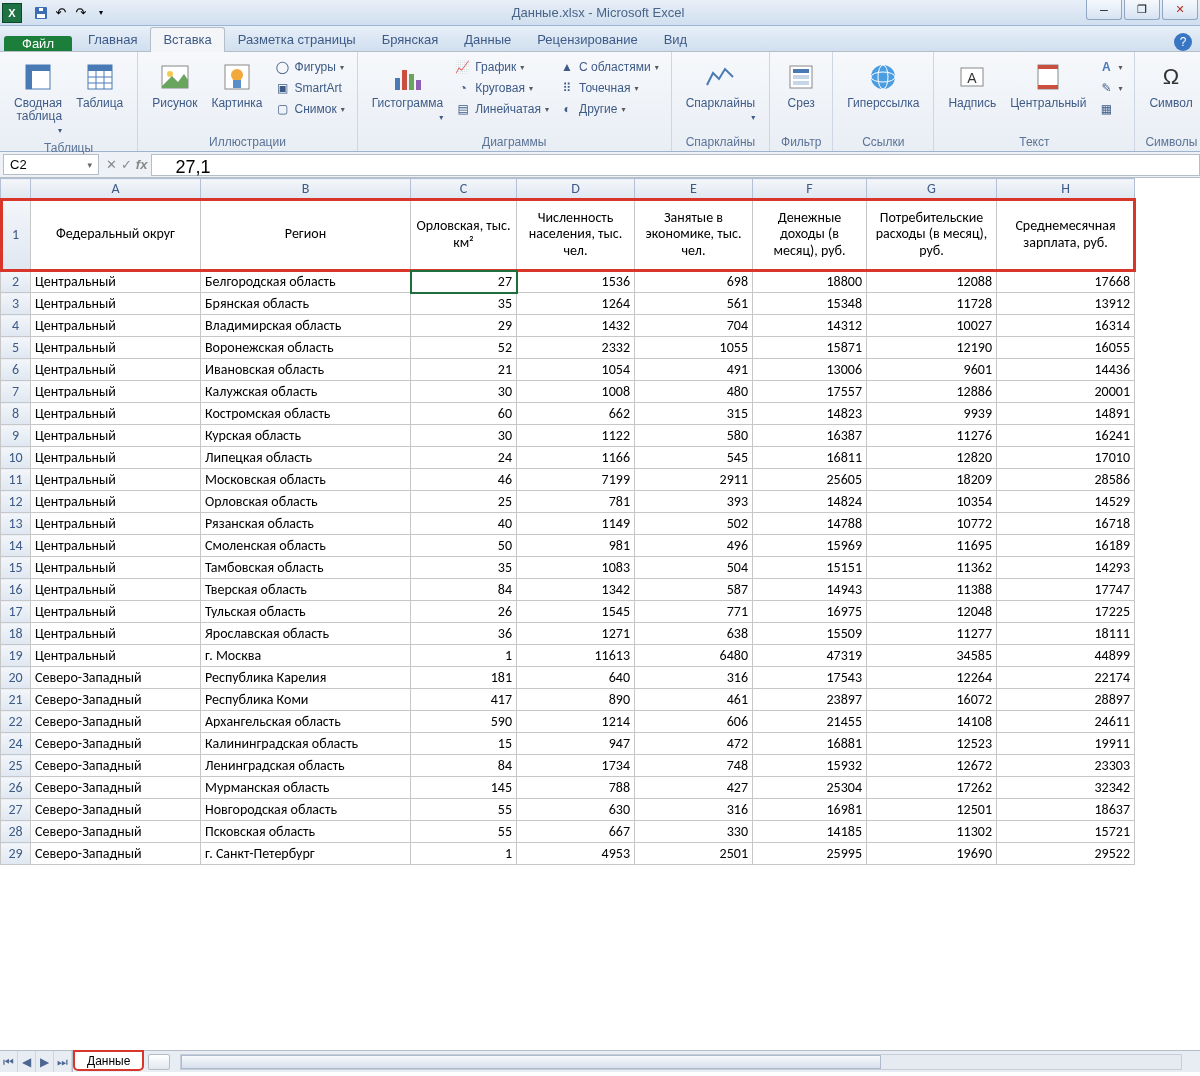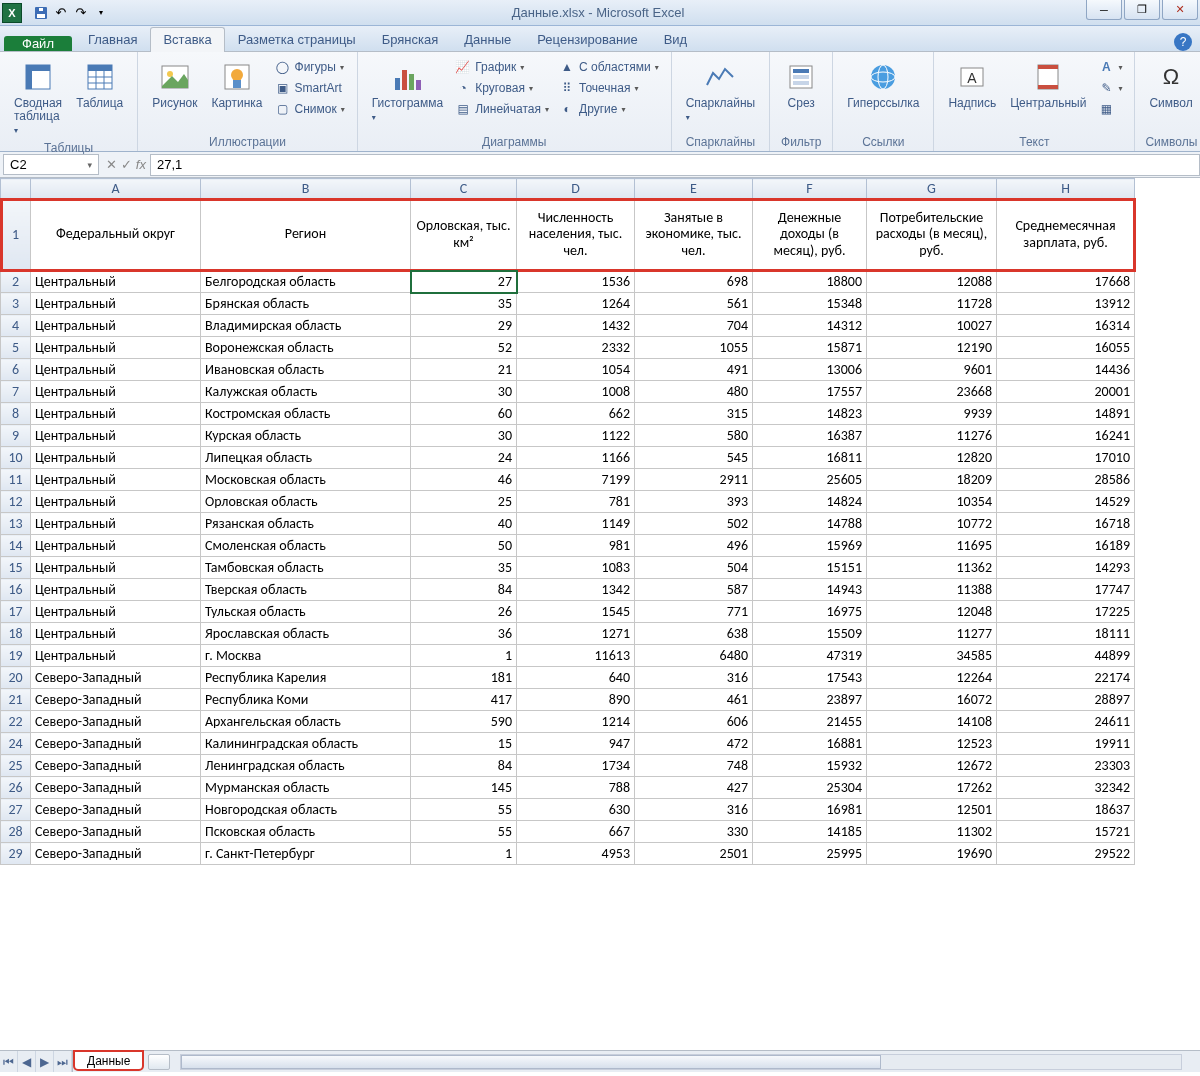--- a/index.html
+++ b/index.html
@@ -21,35 +21,35 @@
 .rtab.active{ background:#f3f5f8; border-color:#b5bdc7; color:#3e5b87; position:relative; }
 .rtab.active::after{content:"";position:absolute;left:0;right:0;bottom:-1px;height:1px;background:#f3f5f8;}
 .help-icon{ margin-left:auto; margin-right:8px; width:18px;height:18px; border-radius:50%; background:#3876c4; color:#fff; font-size:12px; display:flex;align-items:center;justify-content:center;}
 
 
 .ribbon{ height:100px; background:linear-gradient(#f6f8fb,#e9eef5); border-bottom:1px solid #9fb3cc; display:flex;}
 .rgroup{ border-right:1px solid #cdd6e2; padding:2px 10px 0; display:flex; flex-direction:column;}
 .rgroup-body{ flex:1; display:flex; align-items:flex-start; gap:6px; padding-top:4px;}
 .rgroup-label{ text-align:center; color:#5b7396; font-size:12px; padding:2px 0;}
 .big-btn{ display:flex; flex-direction:column; align-items:center; gap:3px; padding:2px 4px; cursor:pointer; border-radius:3px;}
-.big-btn .label{ font-size:12px; color:#3e5b87; text-align:left; line-height:1.1;}
+.big-btn .label{ font-size:12px; color:#3e5b87; text-align:right; line-height:1.1;}
 .mini-btn{ display:flex; align-items:center; gap:4px; font-size:12px; color:#3e5b87; padding:1px 2px; cursor:pointer; border-radius:2px; white-space:nowrap;}
 .mini-btn .dd{ font-size:8px; color:#5a5a5a;}
 .col-stack{ display:flex; flex-direction:column; gap:3px;}
 .icon-box{ width:34px; height:34px; display:flex; align-items:center; justify-content:center;}
 .small-icon{ width:16px;height:16px; display:flex;align-items:center;justify-content:center;}
 
 
 .fbar-row{ display:flex; height:26px; border-bottom:1px solid #b5bdc7; align-items:center; background:#eef2f7;}
 .namebox{ width:96px; background:#fff; border:1px solid #b5bdc7; margin:0 3px; padding:2px 6px; font-size:13px; display:flex; align-items:center;}
 .namebox .dd{ margin-left:auto; font-size:9px; color:#666;}
 .fx-icons{ display:flex; align-items:center; gap:4px; padding:0 4px;}
 .fx-icons span{ color:#888;}
-.fx{ font-style:italic; color:#555;}
-.formula-input{ flex:1; background:#fff; border:1px solid #b5bdc7; height:22px; padding:2px 6px; font-size:13px;}
+.fx{ font-style:italic; color:#555;font-weight:bold;}
+.formula-input{ flex:1; background:#fff; border:1px solid #b5bdc7; height:22px; padding:2px 23px; font-size:18px;}
 
 
 .sheet-area{ position:relative; height:calc(1076px - 26px - 26px - 100px - 26px - 22px - 4px); overflow:hidden;}
 .grid{ border-collapse:collapse; table-layout:fixed; }
 .grid td, .grid th{ border:1px solid #c7c7c7; font-size:14px; font-family:"Calibri","Segoe UI",sans-serif;}
 .col-header th{ background:linear-gradient(#f3f6fa,#dfe7f1); height:20px; text-align:center; color:#3e5b87; font-weight:normal; border-color:#b3c0d3;}
 .row-header{ background:linear-gradient(#f3f6fa,#dfe7f1); text-align:center; color:#3e5b87; width:30px; border-color:#b3c0d3;}
 .corner{ background:linear-gradient(#f3f6fa,#dfe7f1); width:30px; border-color:#b3c0d3;}
 .hdr-cell{ text-align:center; vertical-align:middle; height:72px; padding:2px 4px; line-height:1.15;}
 .hdr-row-highlight{ outline:3px solid #d9362b; outline-offset:-2px;}
@@ -432,21 +432,21 @@
           <td class="data-cell tR">14436</td>
         </tr>
         <tr>
           <td class="row-header">7</td>
           <td class="data-cell tL">Центральный</td>
           <td class="data-cell tL">Калужская область</td>
           <td class="data-cell tR">30</td>
           <td class="data-cell tR">1008</td>
           <td class="data-cell tR">480</td>
           <td class="data-cell tR">17557</td>
-          <td class="data-cell tR">23668</td>
+          <td class="data-cell tR">12886</td>
           <td class="data-cell tR">20001</td>
         </tr>
         <tr>
           <td class="row-header">8</td>
           <td class="data-cell tL">Центральный</td>
           <td class="data-cell tL">Костромская область</td>
           <td class="data-cell tR">60</td>
           <td class="data-cell tR">662</td>
           <td class="data-cell tR">315</td>
           <td class="data-cell tR">14823</td>

